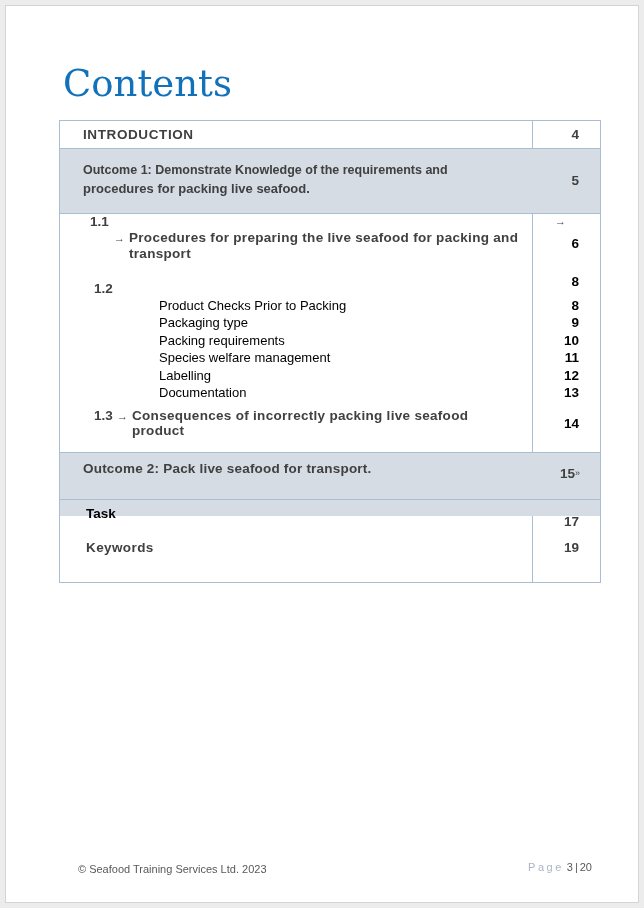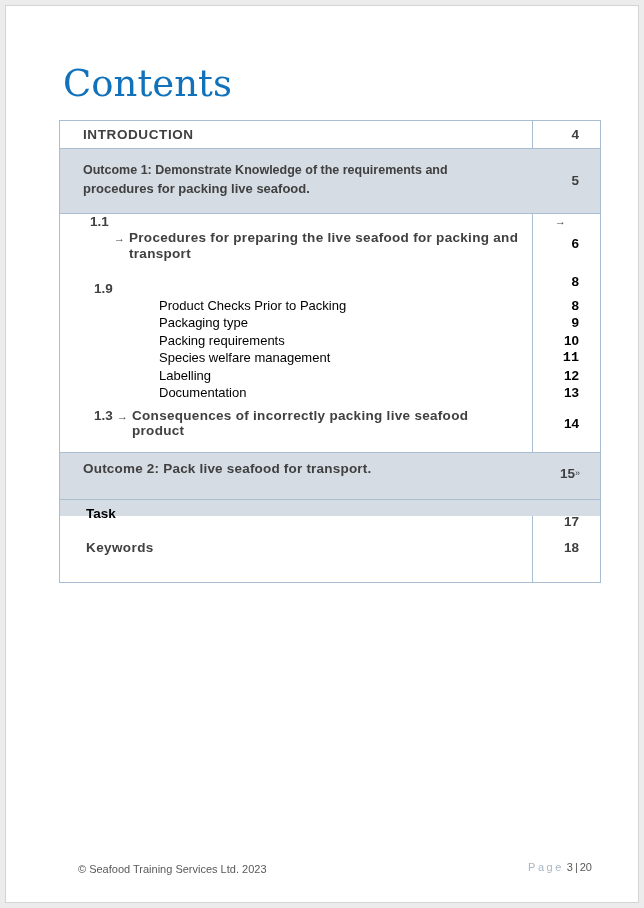--- a/index.html
+++ b/index.html
@@ -62,34 +62,34 @@
     <div class="row border-top" style="top:92px;height:55px;">
       <span class="t arrow" style="left:495px;top:1px;">→</span>
       <span class="t b" style="left:30px;top:0;">1.1</span>
       <span class="t arrow" style="left:54px;top:18px;">→</span>
       <span class="t b" style="left:69px;top:16px;letter-spacing:0.3px;">Procedures for preparing the live seafood for packing and</span>
       <span class="t b" style="left:69px;top:32px;letter-spacing:0.3px;">transport</span>
       <span class="pn" style="top:22px;">6</span>
     </div>
 
     <div class="row" style="top:150px;height:130px;">
-      <span class="t b" style="left:34px;top:10px;">1.9</span>
+      <span class="t b" style="left:34px;top:10px;">1.2</span>
       <span class="pn" style="top:3px;">8</span>
 
       <span class="t sub" style="left:99px;top:27px;">Product Checks Prior to Packing</span>
       <span class="pn" style="top:27px;">8</span>
 
       <span class="t sub" style="left:99px;top:44px;">Packaging type</span>
       <span class="pn" style="top:44px;">9</span>
 
       <span class="t sub" style="left:99px;top:62px;text-align:right;">Packing requirements</span>
       <span class="pn" style="top:62px;">10</span>
 
       <span class="t sub" style="left:99px;top:79px;">Species welfare management</span>
-      <span class="pn" style="top:79px;font-family:Liberation Mono, monospace;">11</span>
+      <span class="pn" style="top:79px;">11</span>
 
       <span class="t sub" style="left:99px;top:97px;">Labelling</span>
       <span class="pn" style="top:97px;">12</span>
 
       <span class="t sub" style="left:99px;top:114px;">Documentation</span>
       <span class="pn" style="top:114px;">13</span>
     </div>
 
     <div class="row" style="top:282px;height:50px;">
       <span class="t b" style="left:34px;top:5px;">1.3</span>
@@ -102,21 +102,21 @@
     <div class="row shaded border-top" style="top:331px;height:64px;">
       <span class="t b" style="left:23px;top:8px;letter-spacing:0.2px;">Outcome 2: Pack live seafood for transport.</span>
       <span class="pn grey" style="top:13px;right:25px;">15</span>
       <span class="t arrow" style="left:515px;top:15px;font-size:9px;">»</span>
     </div>
 
     <div class="row border-top" style="top:378px;height:83px;">
       <span class="t b blk" style="left:26px;top:6px;">Task</span>
       <span class="pn grey" style="top:14px;">17</span>
       <span class="t b" style="left:26px;top:40px;letter-spacing:0.4px;">Keywords</span>
-      <span class="pn grey" style="top:40px;">18</span>
+      <span class="pn grey" style="top:40px;">19</span>
     </div>
   </div>
 
   <div class="footer-left">© Seafood Training Services Ltd. 2023</div>
   <div class="footer-right">
     <span class="pg">Page</span><span>3</span><span style="margin:0 2px;">|</span><span>20</span>
   </div>
 </div>
 
 </body></html>

